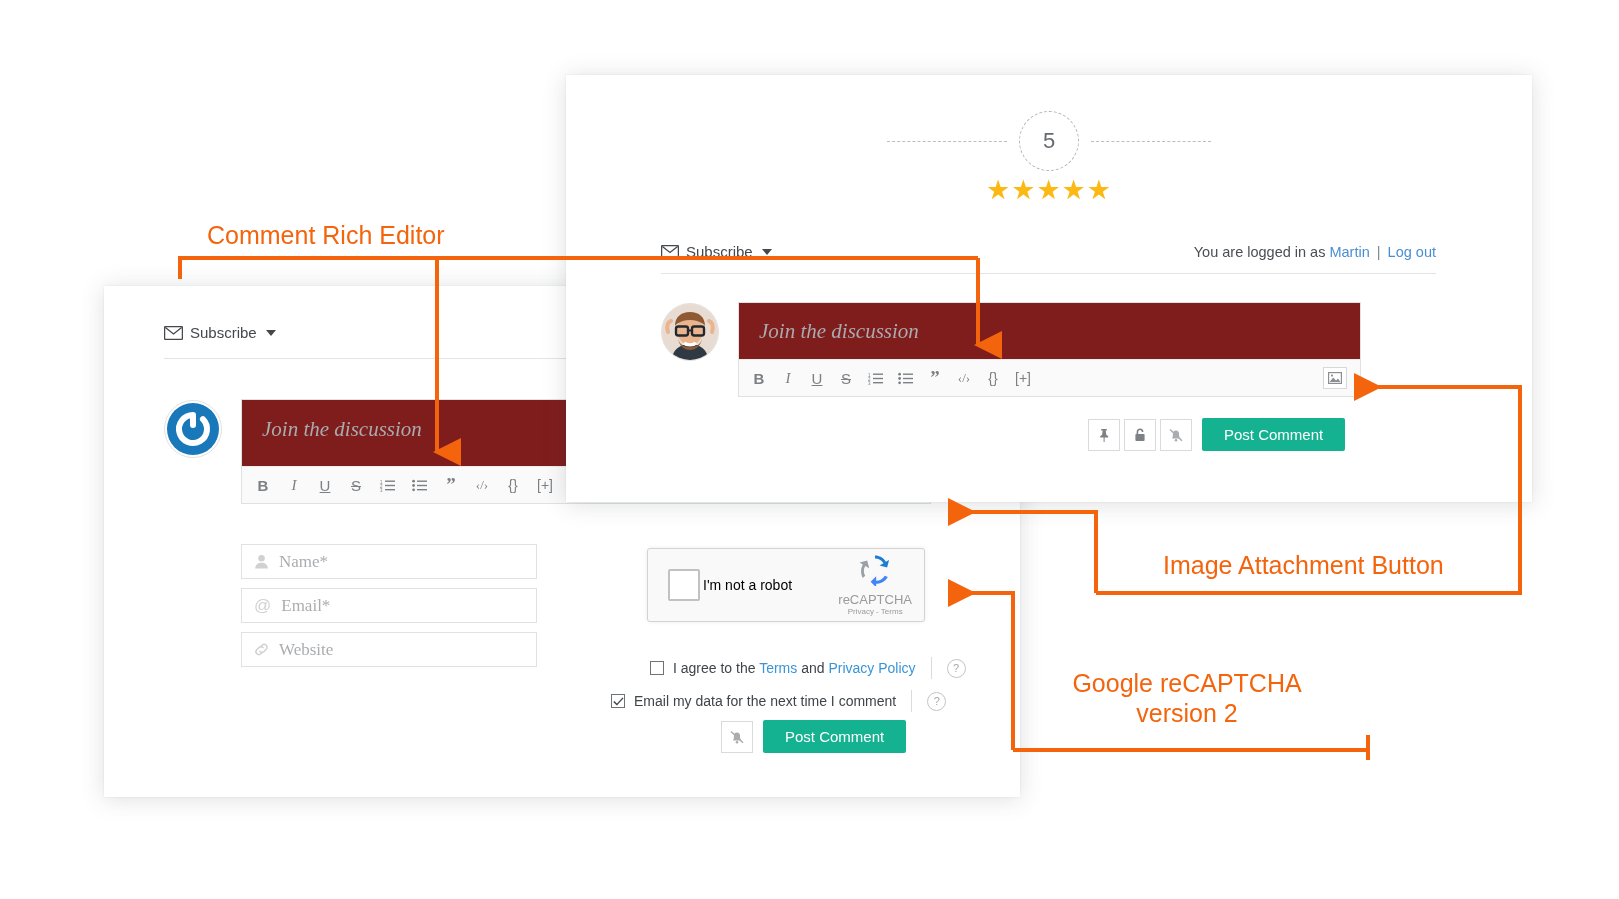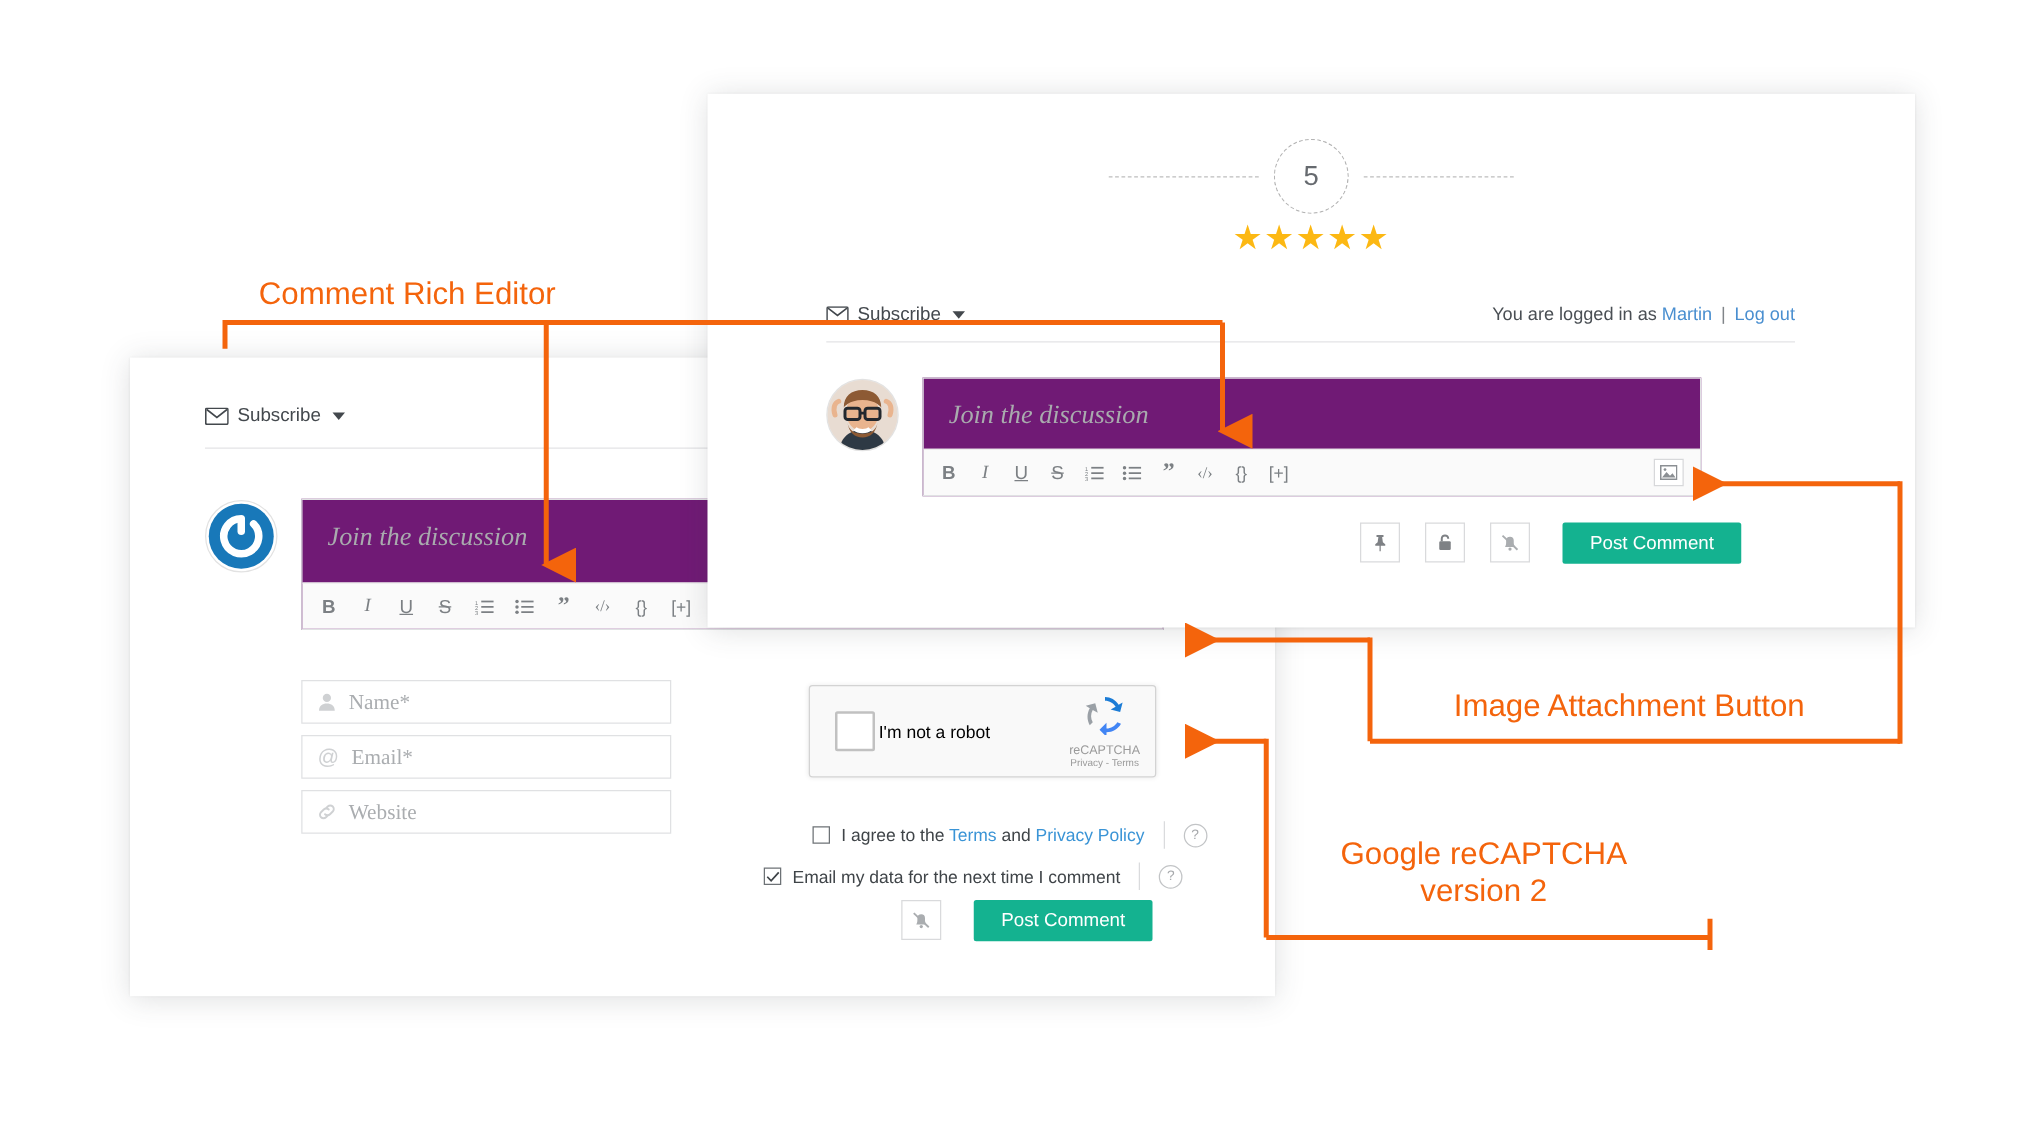--- a/index.html
+++ b/index.html
@@ -118,21 +118,21 @@
     width: 56px;
     height: 56px;
     border-radius: 50%;
     overflow: hidden;
     border: 1px solid #e2e2e2;
     background: #efe7df;
   }
   .editor-box {
     position: absolute;
     border: 1px solid #e0e1e3;
-    background: #701a75;
+    background: #7f1d1d;
     box-sizing: border-box;
   }
   .editor-placeholder {
     font-family: "Liberation Serif", serif;
     font-style: italic;
     color: #a9abae;
     font-size: 21px;
   }
   .editor-toolbar {
     position: absolute;
@@ -162,22 +162,22 @@
     justify-content: center;
     border: 1px solid #d7d8da;
     background: #fff;
     width: 22px; height: 20px;
   }
 
   
   .actions {
     position: absolute;
     display: flex;
-    align-items: flex-start;
-    gap: 20px;
+    align-items: flex-end;
+    gap: 4px;
   }
   .sq-btn {
     width: 30px; height: 30px;
     border: 1px solid #d9dadc;
     background: #fff;
     display: flex;
     align-items: center;
     justify-content: center;
   }
   .post-btn {
@@ -239,21 +239,21 @@
     margin-left: 3px;
     font-size: 14px;
     color: #000;
     font-family: "Liberation Sans", sans-serif;
   }
   .rc-brand {
     margin-left: auto;
     margin-right: 12px;
     text-align: center;
   }
-  .rc-brand-name { font-size: 10px; color: #9a9a9a; margin-top: 2px; }
+  .rc-brand-name { font-size: 13px; color: #9a9a9a; margin-top: 2px; }
   .rc-brand-legal { font-size: 8px; color: #9a9a9a; text-align: center; }
 
   
   .consent-row {
     position: absolute;
     display: flex;
     align-items: center;
     font-size: 14px;
     color: #3f4448;
     gap: 9px;

